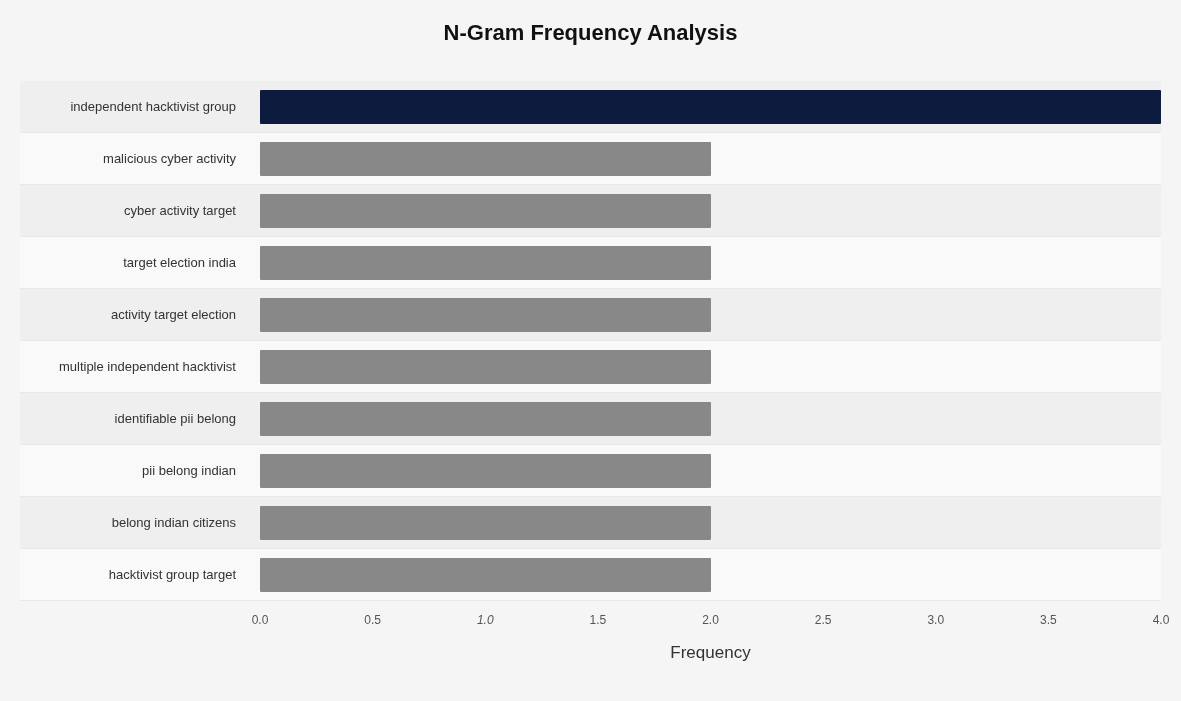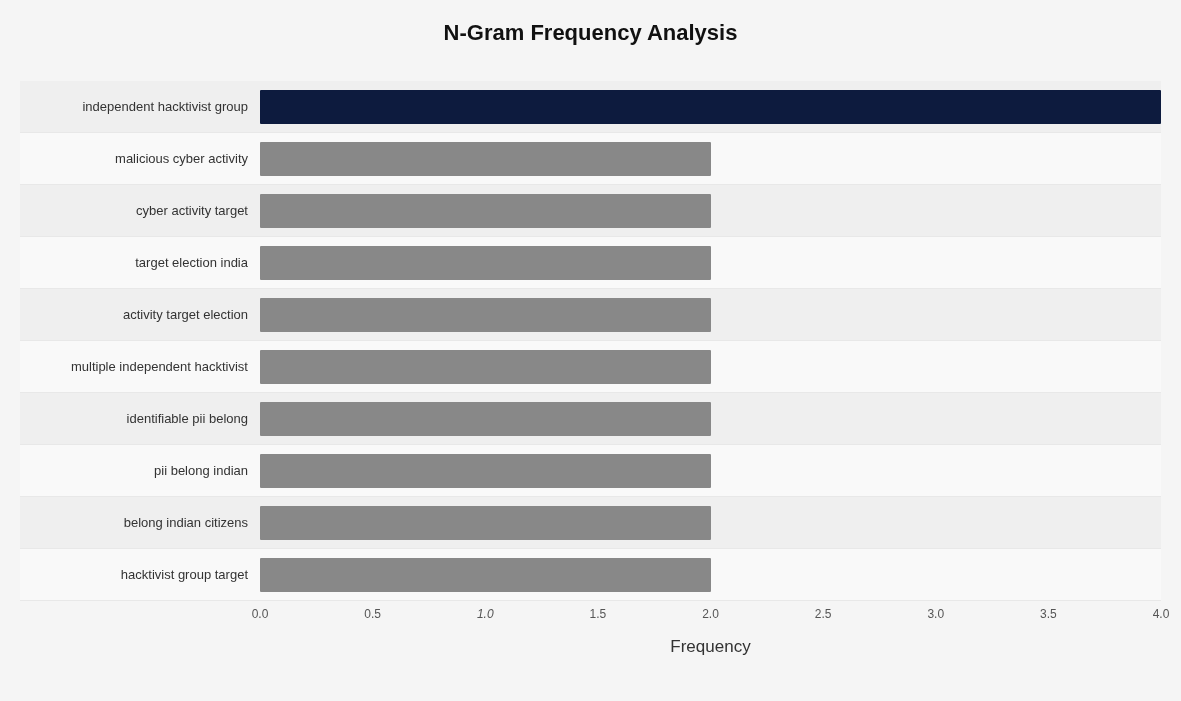--- a/index.html
+++ b/index.html
@@ -37,21 +37,21 @@
     }
     .bar-row:nth-child(odd) {
       background: #efefef;
     }
     .bar-row:nth-child(even) {
       background: #f9f9f9;
     }
     .bar-label {
       width: 240px;
       text-align: right;
-      padding-right: 12px;
+      padding-right: 24px;
       font-size: 13px;
       color: #333;
       flex-shrink: 0;
     }
     .bar-track {
       flex: 1;
       height: 100%;
       position: relative;
       display: flex;
       align-items: center;
@@ -62,21 +62,21 @@
     }
     .bar-fill.dark-navy {
       background: #0d1b3e;
     }
     .bar-fill.gray {
       background: #888888;
     }
     
     .x-axis-area {
       display: flex;
-      margin-top: 6px;
+      margin-top: 12px;
       text-align: right;
     }
     .x-axis-spacer {
       width: 240px;
       flex-shrink: 0;
     }
     .x-axis-ticks {
       flex: 1;
       position: relative;
       height: 30px;

